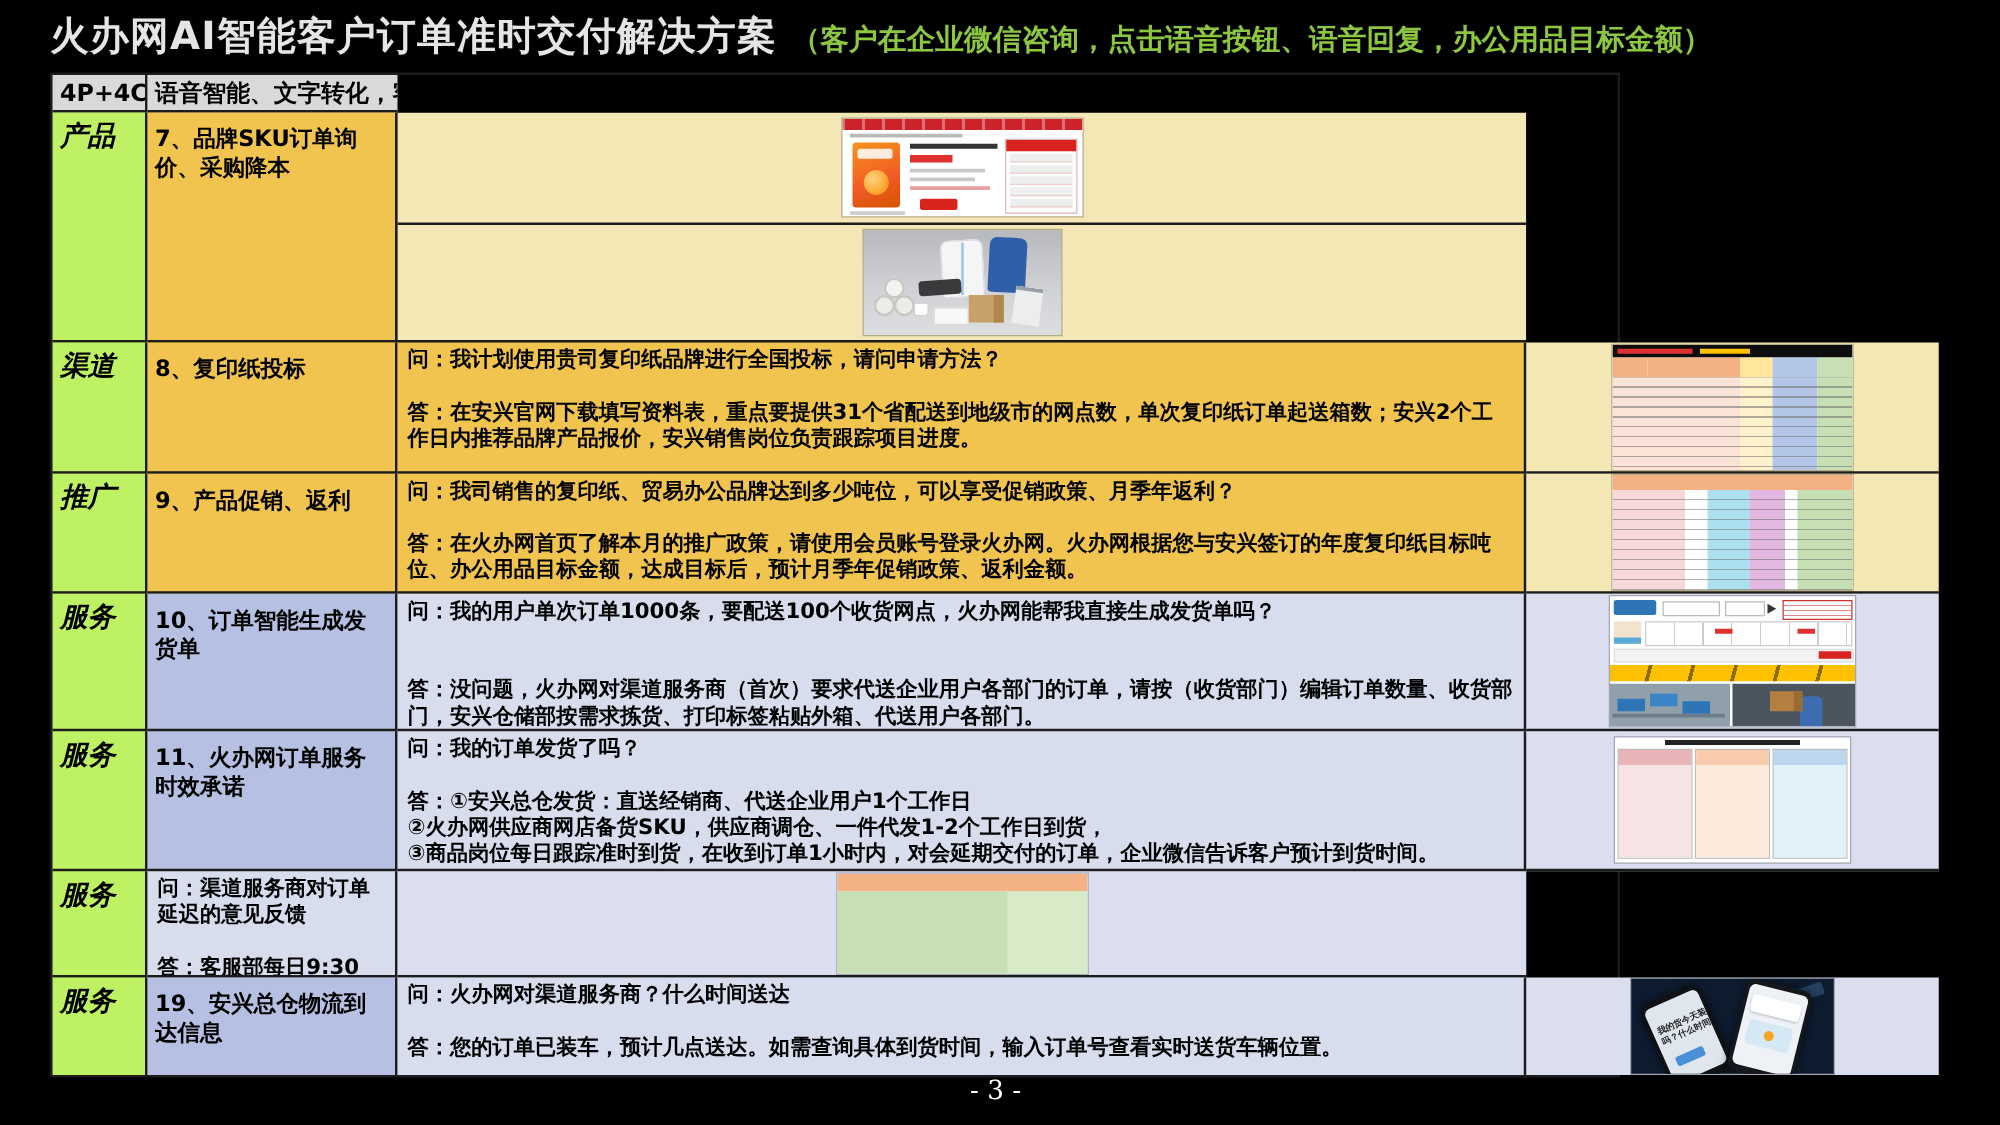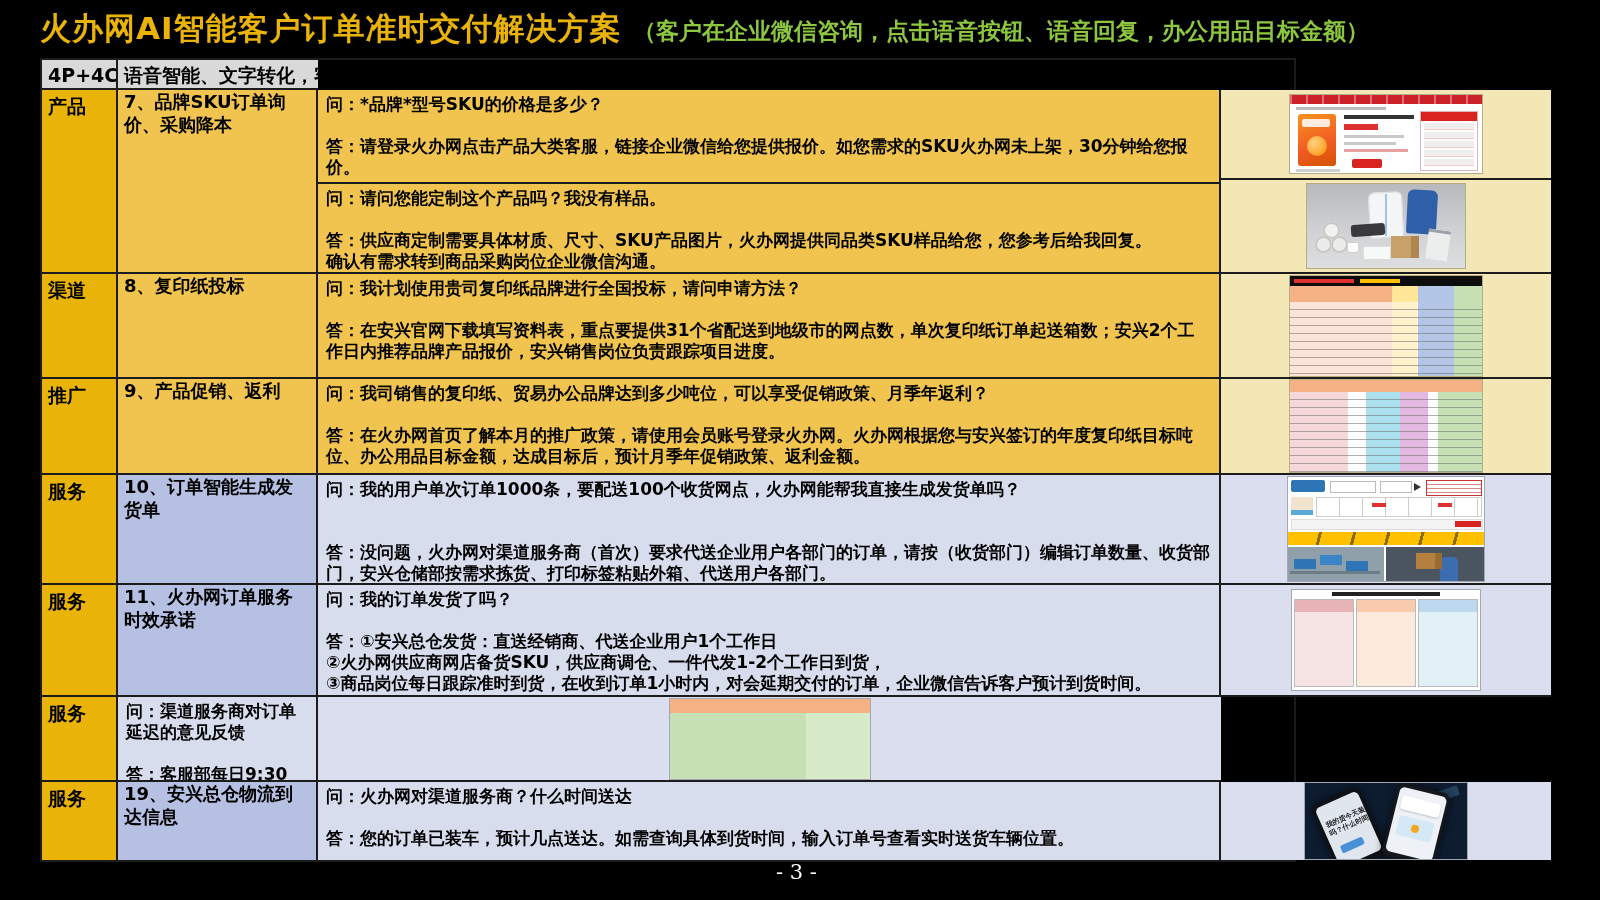--- a/index.html
+++ b/index.html
@@ -1,30 +1,30 @@
 <!DOCTYPE html>
 <html><head>
 <meta charset="utf-8">
 <style>
   html,body{margin:0;padding:0;background:#000;}
   .slide{position:relative;width:1600px;height:900px;background:#000;overflow:hidden;
          font-family:"DejaVu Sans","Liberation Sans",sans-serif;font-weight:700;color:#000;}
   
   .titlebar{position:absolute;left:40px;top:8px;width:1540px;height:48px;white-space:nowrap;}
-  .title-main{color:#eab308;font-size:31px;letter-spacing:1px;margin-top:32px;}
+  .title-main{color:#e5e5e5;font-size:31px;letter-spacing:1px;margin-top:32px;}
   .title-sub{color:#8DC63F;font-size:23px;margin-left:6px;}
   
   .tbl{position:absolute;left:40px;top:58px;width:1256px;border:2px solid #1c1c1c;box-sizing:border-box;}
   .trow{display:grid;grid-template-columns:76px 200px 903px 330px;box-sizing:border-box;}
   .cell{box-sizing:border-box;border-right:2px solid #1c1c1c;border-bottom:2px solid #1c1c1c;overflow:hidden;}
   .cell:last-child{border-right:none;}
   .hdr{background:#D9D9D9;height:30px;font-size:19px;padding:2px 6px;line-height:26px;white-space:nowrap;}
   .hdr-right{text-align:left;padding-left:4px;}
-  .c-cat{background:#eab308;font-size:19px;padding:4px 6px;}
-  .c-key{font-size:18px;line-height:23px;padding:0 6px;}
+  .c-cat{background:#bef264;font-size:22px;padding:4px 6px;font-style:italic;}
+  .c-key{font-size:18px;line-height:23px;padding:10px 6px;}
   .c-qa{font-size:17px;line-height:21px;padding:4px 8px;white-space:pre-line;}
   .gold{background:#F1C44F;}
   .kblue{background:#B6C0E2;}
   .qblue{background:#D8DDEE;}
   .iyellow{background:#F3E7B5;}
   .iblue{background:#DADEEF;}
   .c-img{display:flex;align-items:center;justify-content:center;padding:4px 0 4px 0;}
   .subsplit{border-bottom:2px solid #1c1c1c;}
   .stack{display:flex;flex-direction:column;}
   
@@ -147,29 +147,20 @@
 
     <div class="trow">
       <div class="cell hdr">4P+4C</div>
       <div class="cell hdr">语音智能、文字转化，客户在企业微信、语音回复</div>
     </div>
 
     <div class="trow" style="height:184px">
       <div class="cell c-cat">产品</div>
       <div class="cell c-key gold">7、品牌SKU订单询价、采购降本</div>
       <div class="cell stack" style="padding:0">
-        <div class="c-qa gold subsplit" style="height:90px">问：*品牌*型号SKU的价格是多少？
-
-答：请登录火办网点击产品大类客服，链接企业微信给您提供报价。如您需求的SKU火办网未上架，30分钟给您报价。</div>
-        <div class="c-qa gold" style="height:90px">问：请问您能定制这个产品吗？我没有样品。
-
-答：供应商定制需要具体材质、尺寸、SKU产品图片，火办网提供同品类SKU样品给您，您参考后给我回复。
-确认有需求转到商品采购岗位企业微信沟通。</div>
-      </div>
-      <div class="cell stack" style="padding:0">
         <div class="c-img iyellow subsplit" style="height:90px">
           <div class="mock m-shop">
             <div class="nav"></div>
             <div class="crumb"></div>
             <div class="pack">
                 <div class="fruit"></div>
                 <div class="lbl"></div>
               </div>
             <div class="ttl"></div>
             <div class="price"></div>

